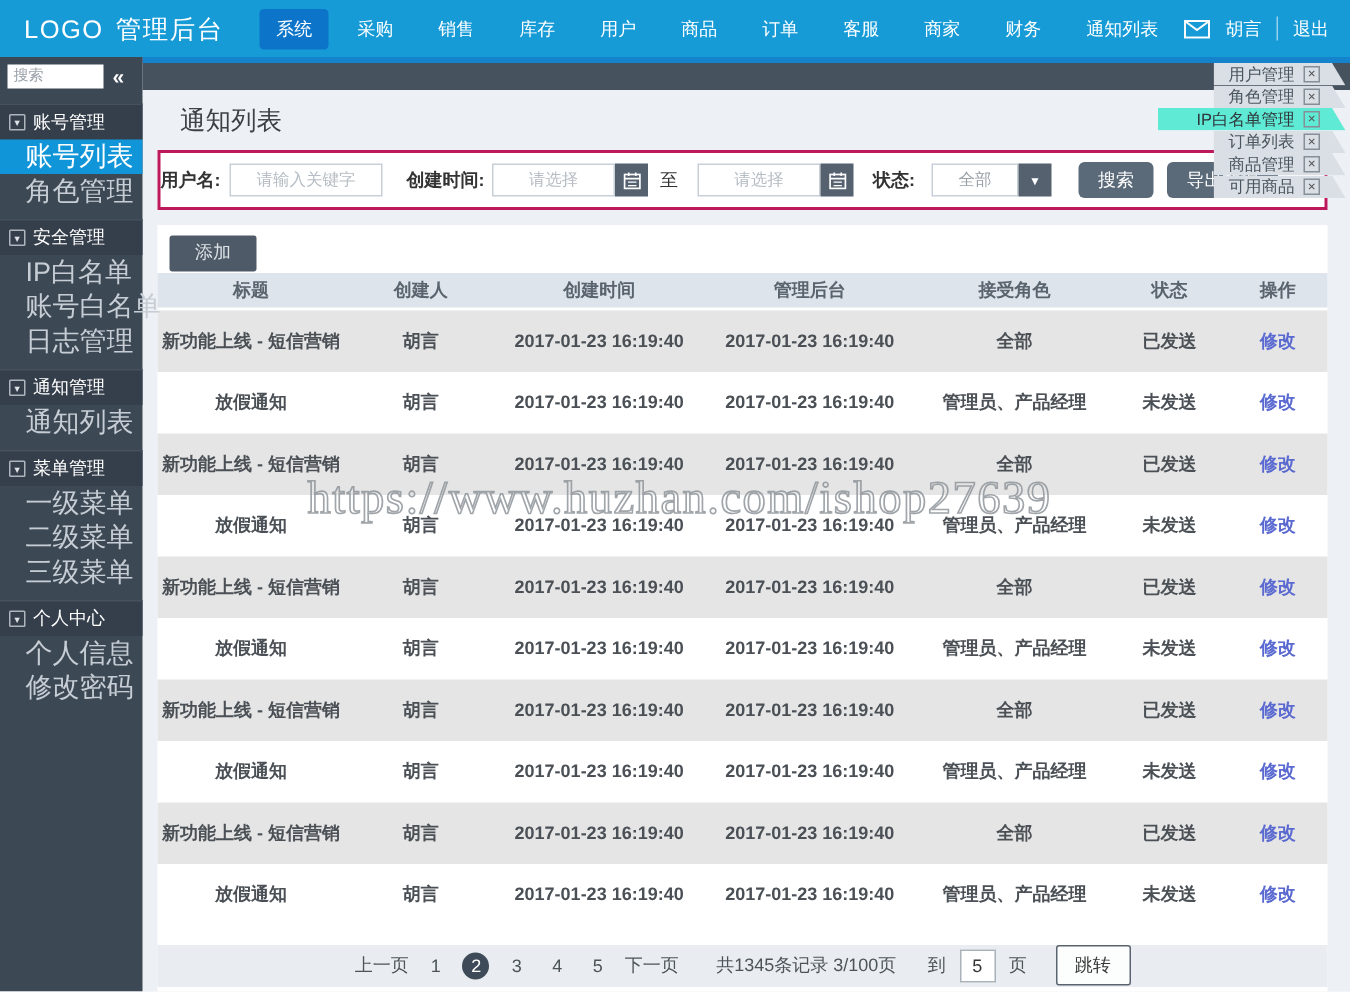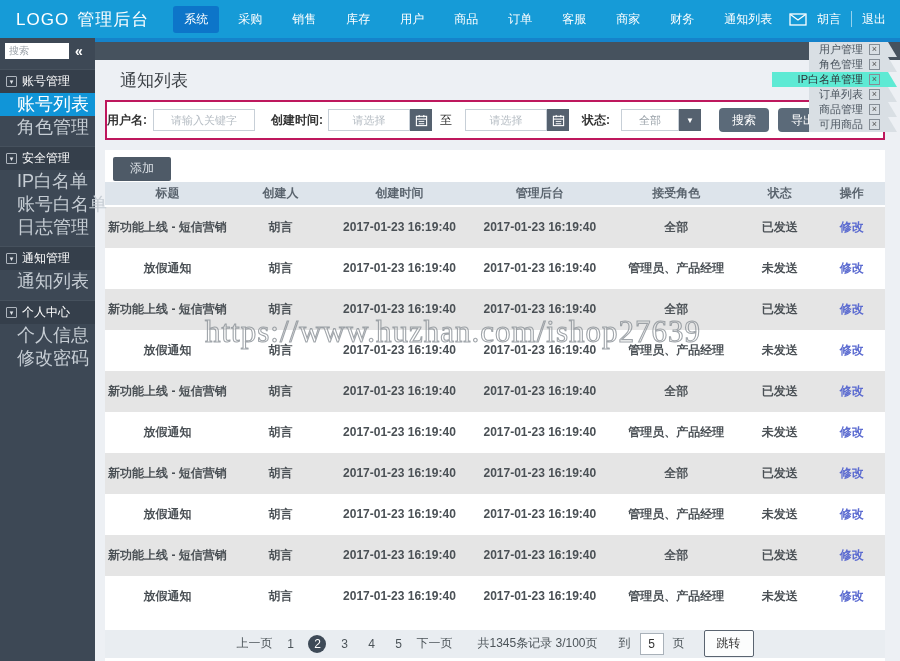--- a/index.html
+++ b/index.html
@@ -157,20 +157,29 @@
   </div>
 
   <div class="sgroup">
     <div class="sgroup-header">
       <span class="sq-icon">▾</span>
       <span>通知管理</span>
     </div>
     <div class="sitem">通知列表</div>
   </div>
 
+  <div class="sgroup">
+    <div class="sgroup-header">
+      <span class="sq-icon">▾</span>
+      <span>菜单管理</span>
+    </div>
+    <div class="sitem">一级菜单</div>
+    <div class="sitem">二级菜单</div>
+    <div class="sitem">三级菜单</div>
+  </div>
 
   <div class="sgroup">
     <div class="sgroup-header">
       <span class="sq-icon">▾</span>
       <span>个人中心</span>
     </div>
     <div class="sitem">个人信息</div>
     <div class="sitem">修改密码</div>
   </div>
 </div>

